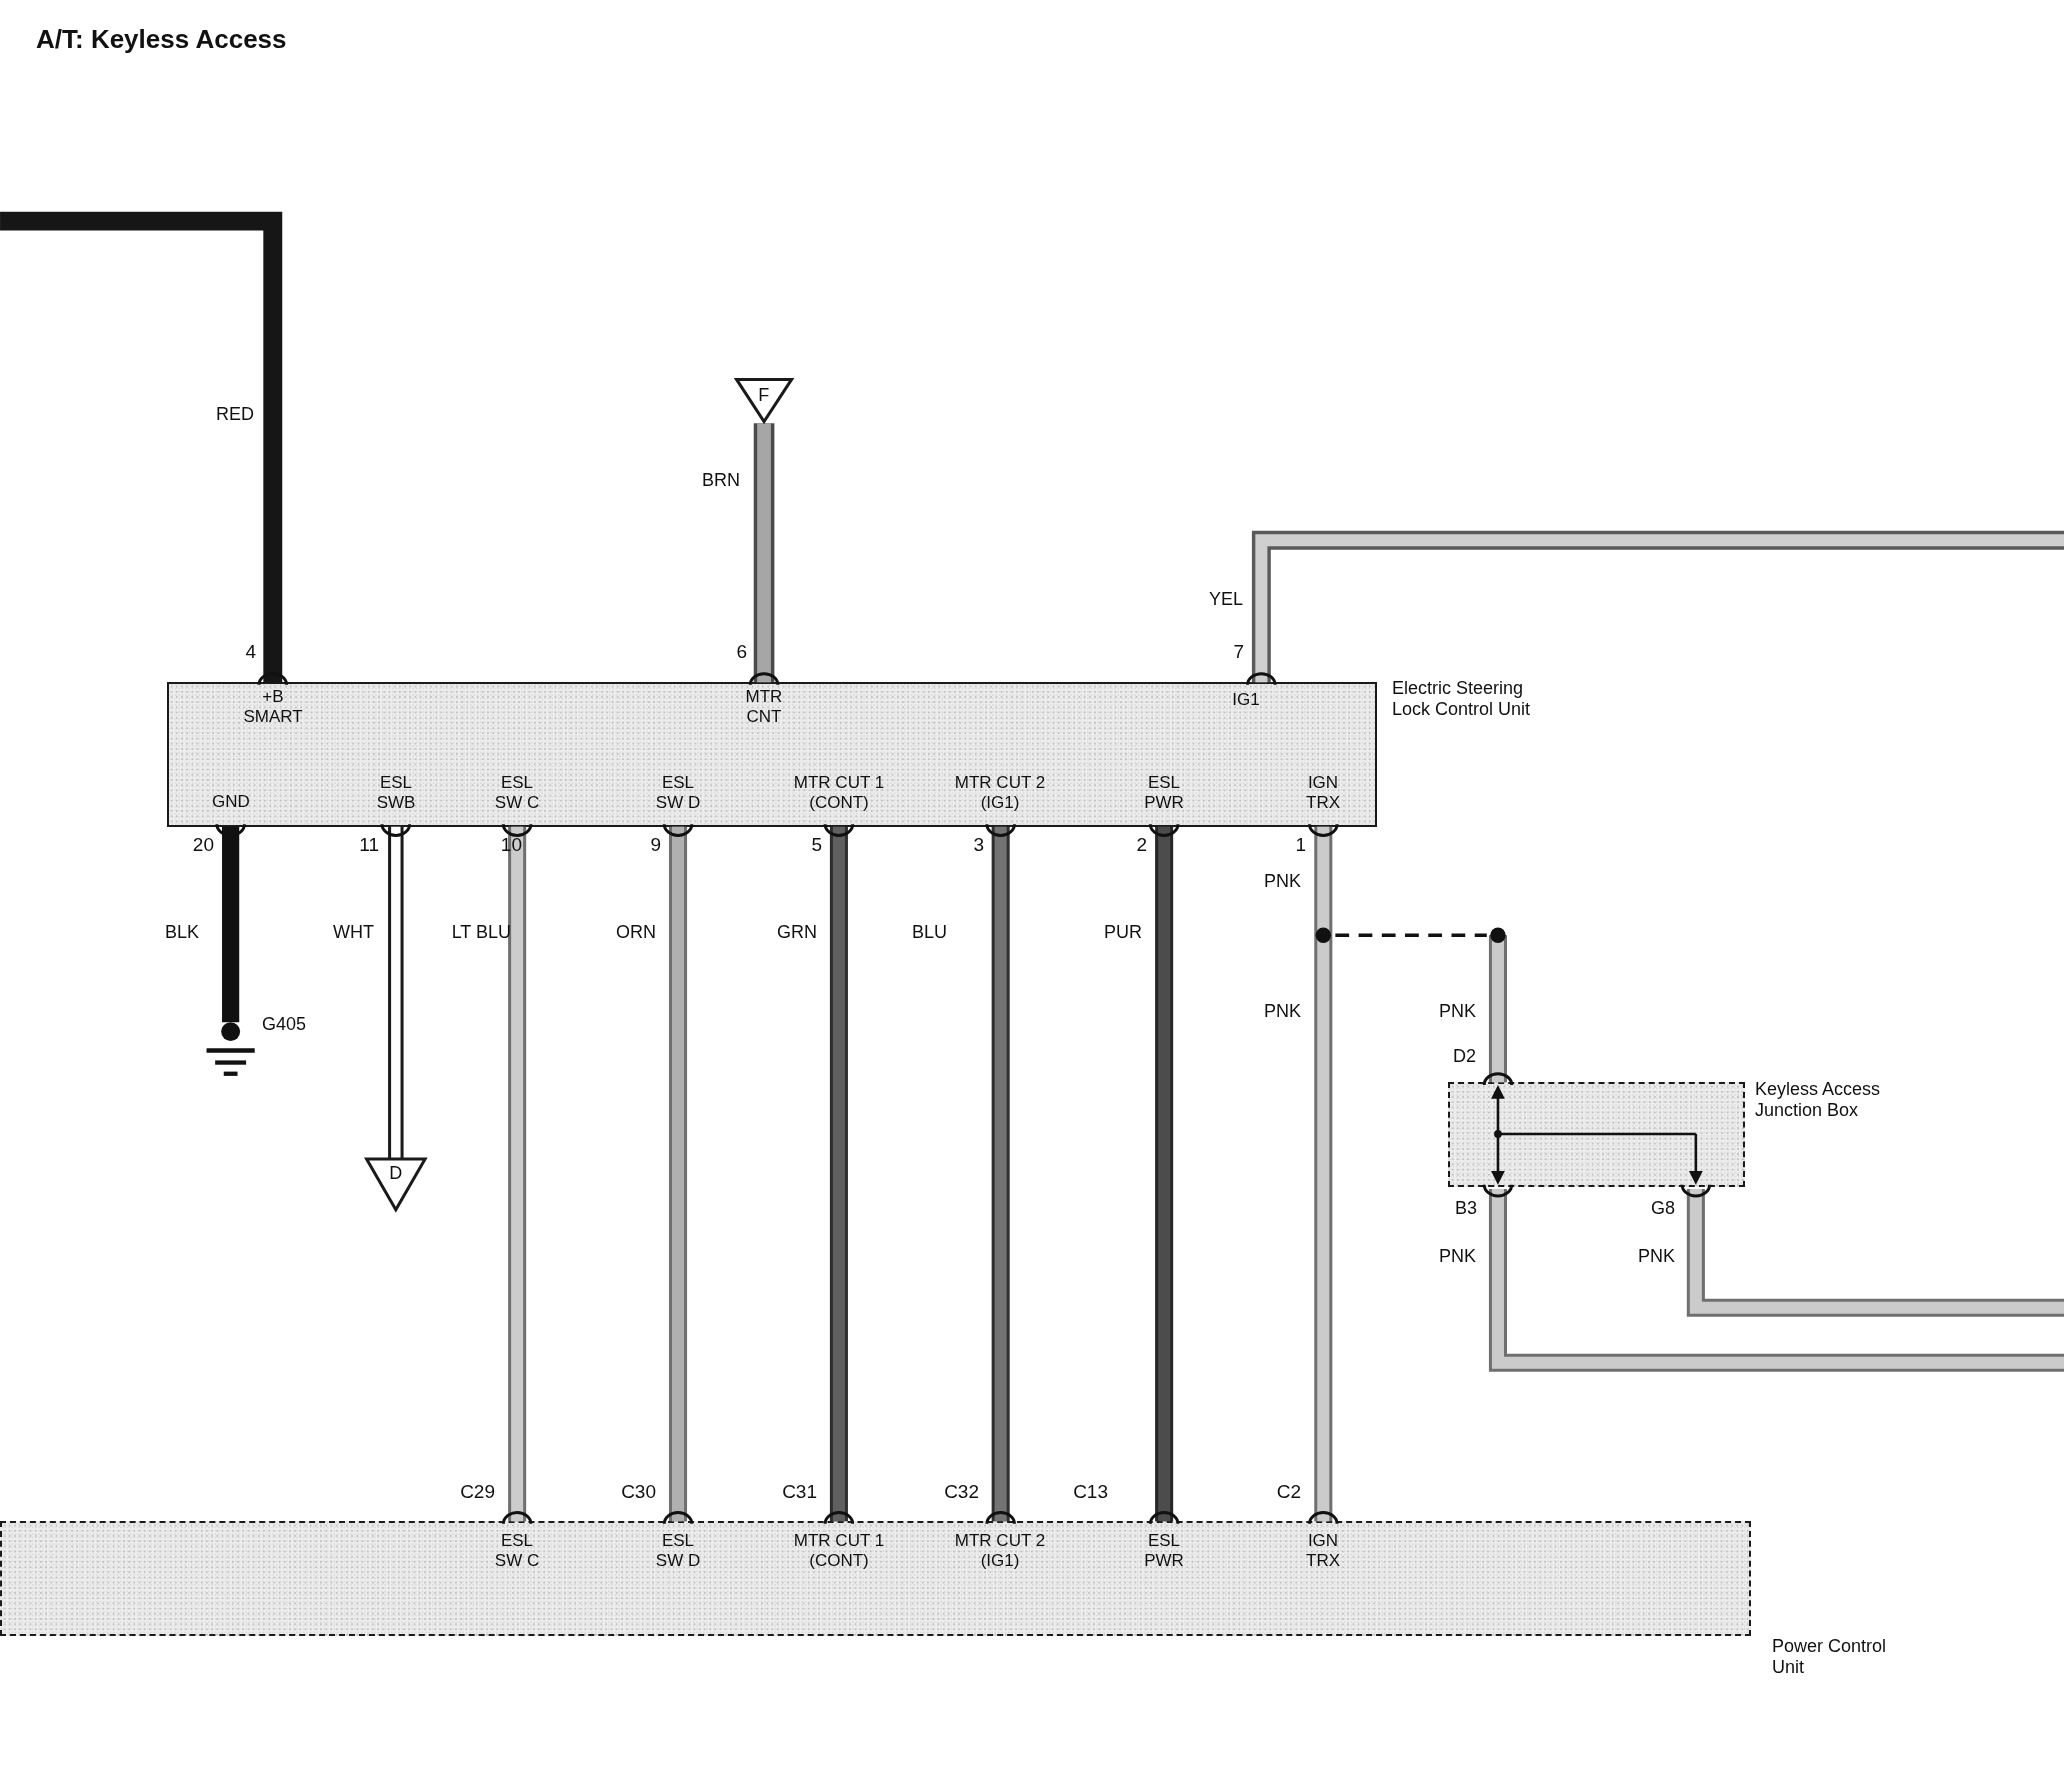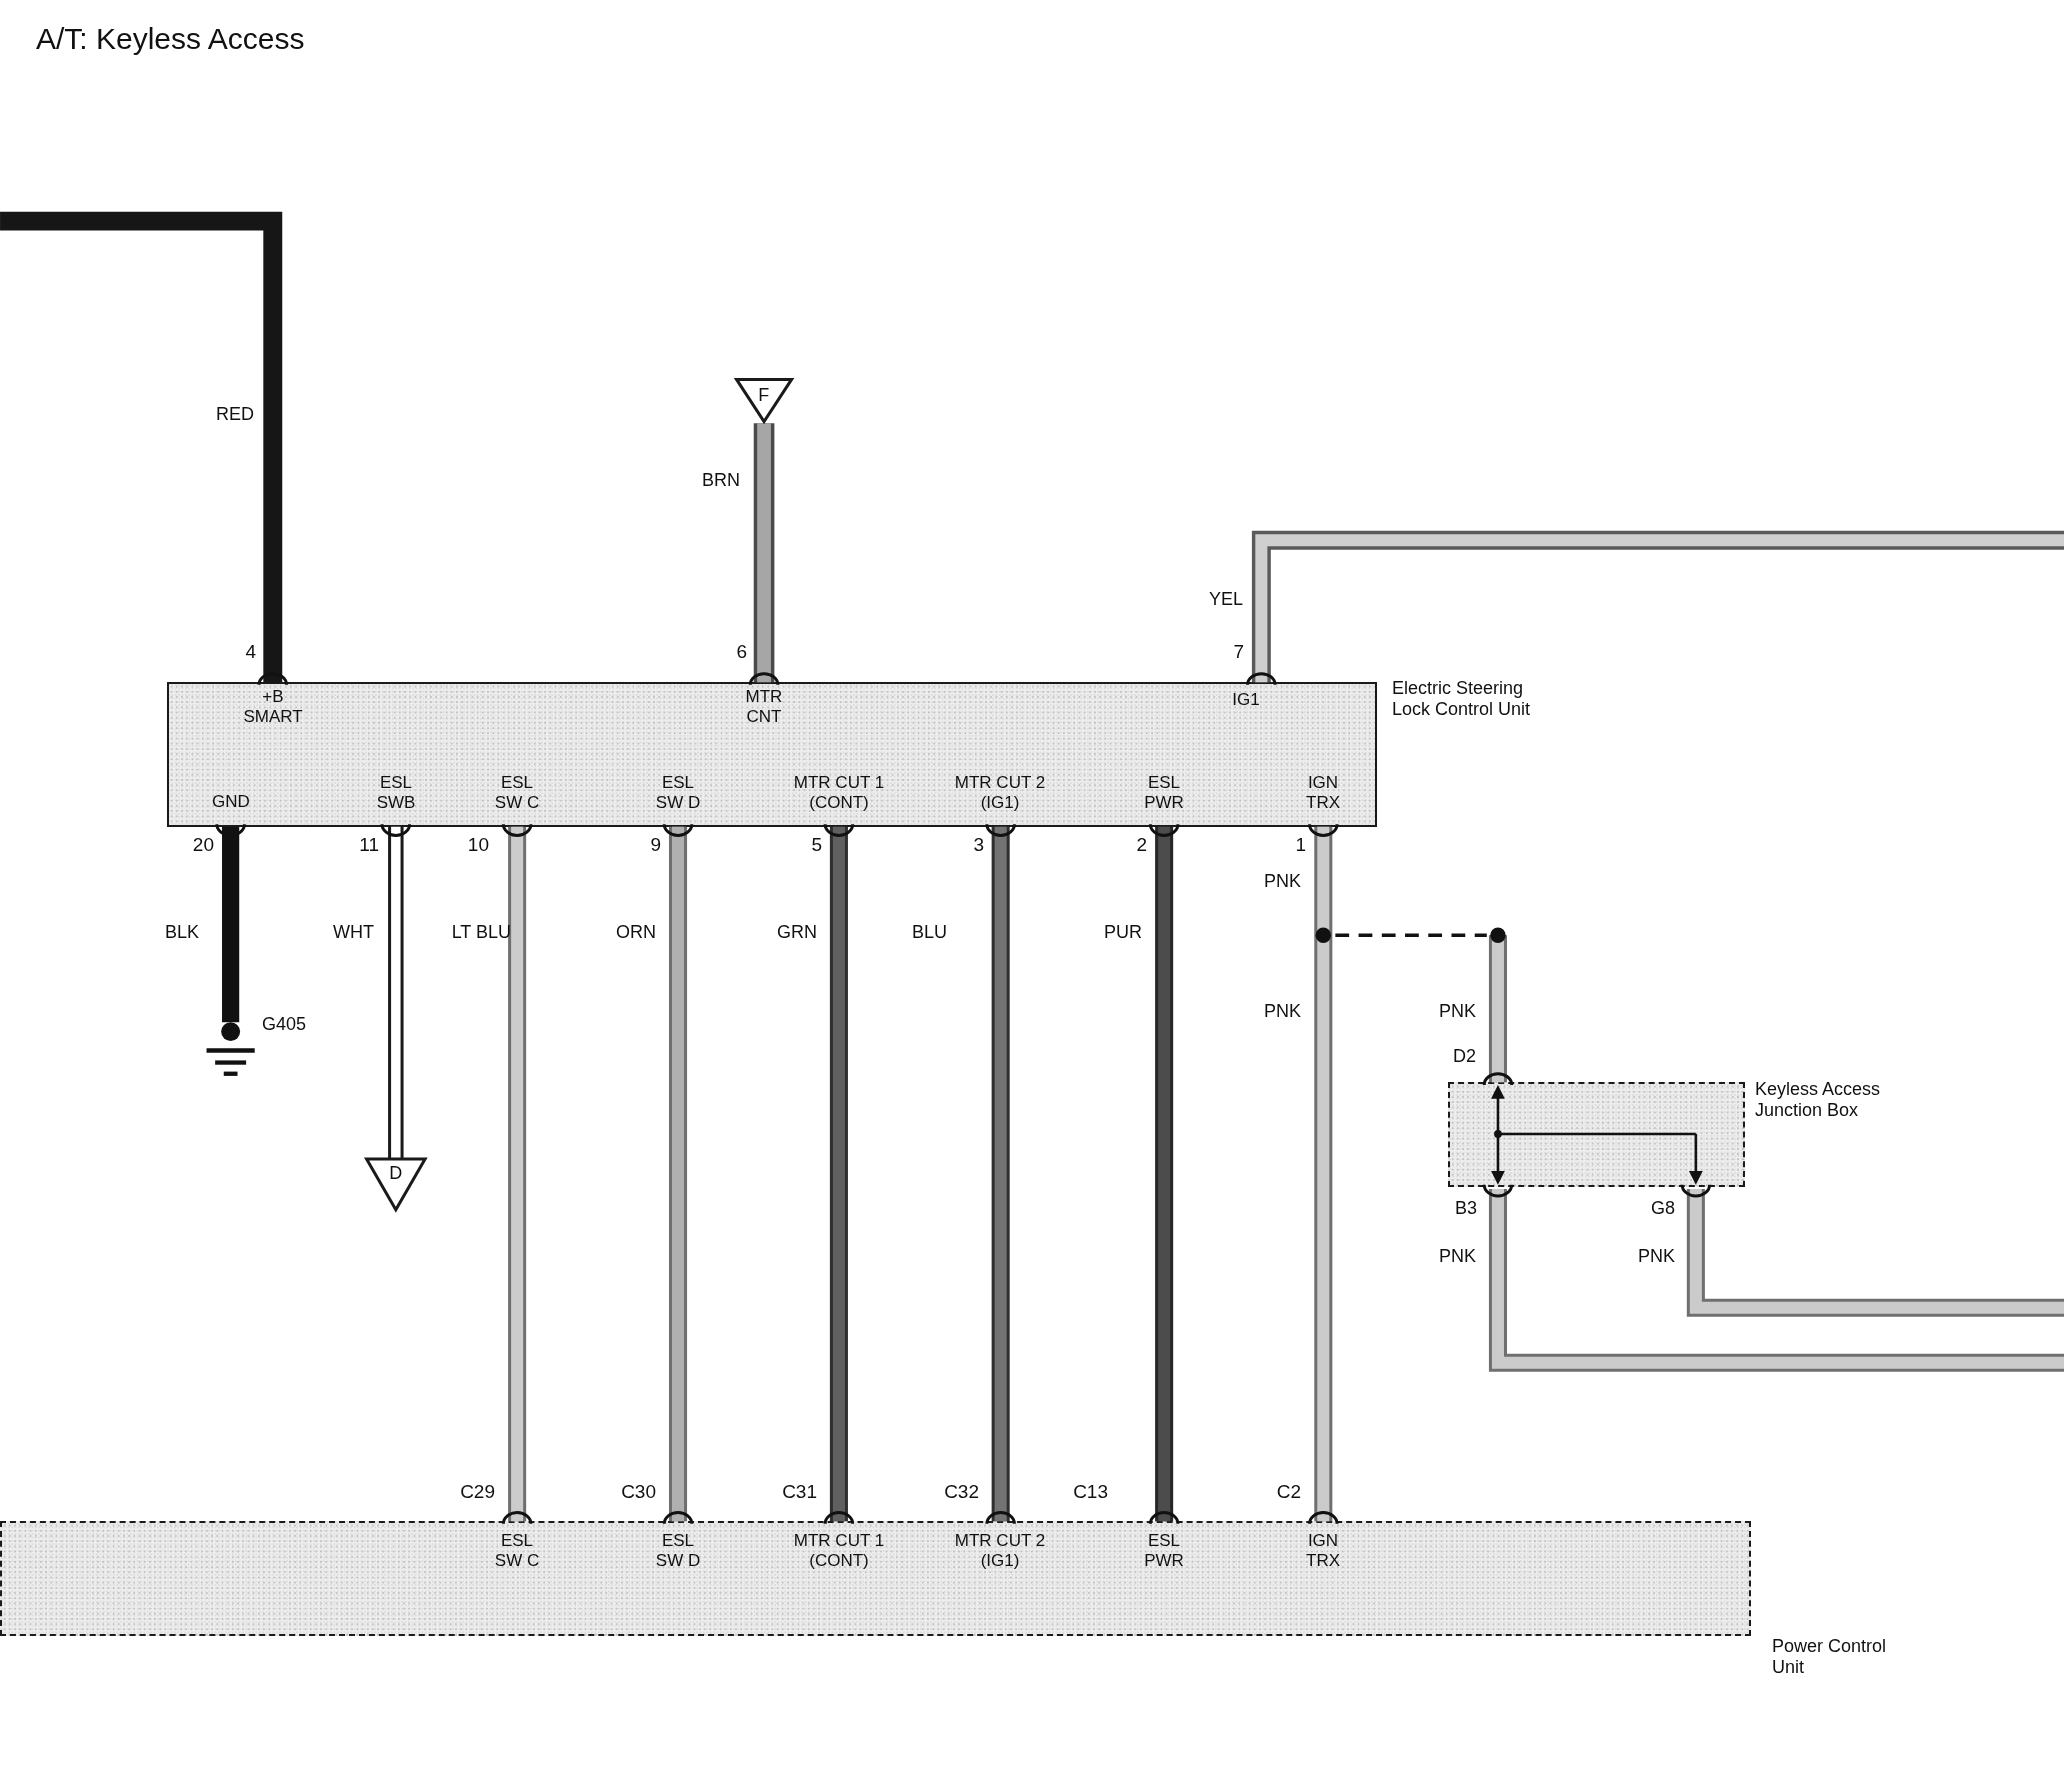--- a/index.html
+++ b/index.html
@@ -11,21 +11,21 @@
     background-image:radial-gradient(#c2c2c2 0.9px,transparent 1.1px),radial-gradient(#dcdcdc 0.9px,transparent 1px);
     background-size:5.2px 5.2px,3.4px 3.4px;
     background-position:0 0,1.7px 2.6px;
   }
   svg.wires{position:absolute;left:0;top:0;z-index:5;pointer-events:none}
   .lbl{position:absolute;font-size:18px;line-height:20.6px;z-index:10}
   .sm{font-size:17px;line-height:20px}
   .num{font-size:19px}
   .r{text-align:right}
   .c{text-align:center}
-  .title{font-size:30px;font-weight:normal}
+  .title{font-size:26px;font-weight:bold}
 </style>
 </head>
 <body>
 
 <div class="canvas">
 
   <div class="box stipple" style="left:167px;top:682px;width:1210px;height:145px;border:2.6px solid #1a1a1a"></div>
 
   <div class="box stipple" style="left:1448px;top:1082px;width:297px;height:105px;border:2.6px dashed #1a1a1a"></div>
 
@@ -204,21 +204,21 @@
     <div>ESL</div>
     <div>PWR</div>
   </div>
   <div class="lbl sm c" style="left:1254px;top:773px;width:138px">
     <div>IGN</div>
     <div>TRX</div>
   </div>
 
   <div class="lbl num r" style="left:176px;top:835px;width:38px">20</div>
   <div class="lbl num r" style="left:341px;top:835px;width:38px">11</div>
-  <div class="lbl num r" style="left:451px;top:835px;width:38px">10</div>
+  <div class="lbl num r" style="left:484px;top:835px;width:38px">10</div>
   <div class="lbl num r" style="left:623px;top:835px;width:38px">9</div>
   <div class="lbl num r" style="left:784px;top:835px;width:38px">5</div>
   <div class="lbl num r" style="left:946px;top:835px;width:38px">3</div>
   <div class="lbl num r" style="left:1109px;top:835px;width:38px">2</div>
   <div class="lbl num r" style="left:1268px;top:835px;width:38px">1</div>
 
   <div class="lbl r" style="left:104px;top:922px;width:95px">BLK</div>
   <div class="lbl r" style="left:279px;top:922px;width:95px">WHT</div>
   <div class="lbl r" style="left:416px;top:922px;width:95px">LT BLU</div>
   <div class="lbl r" style="left:561px;top:922px;width:95px">ORN</div>

